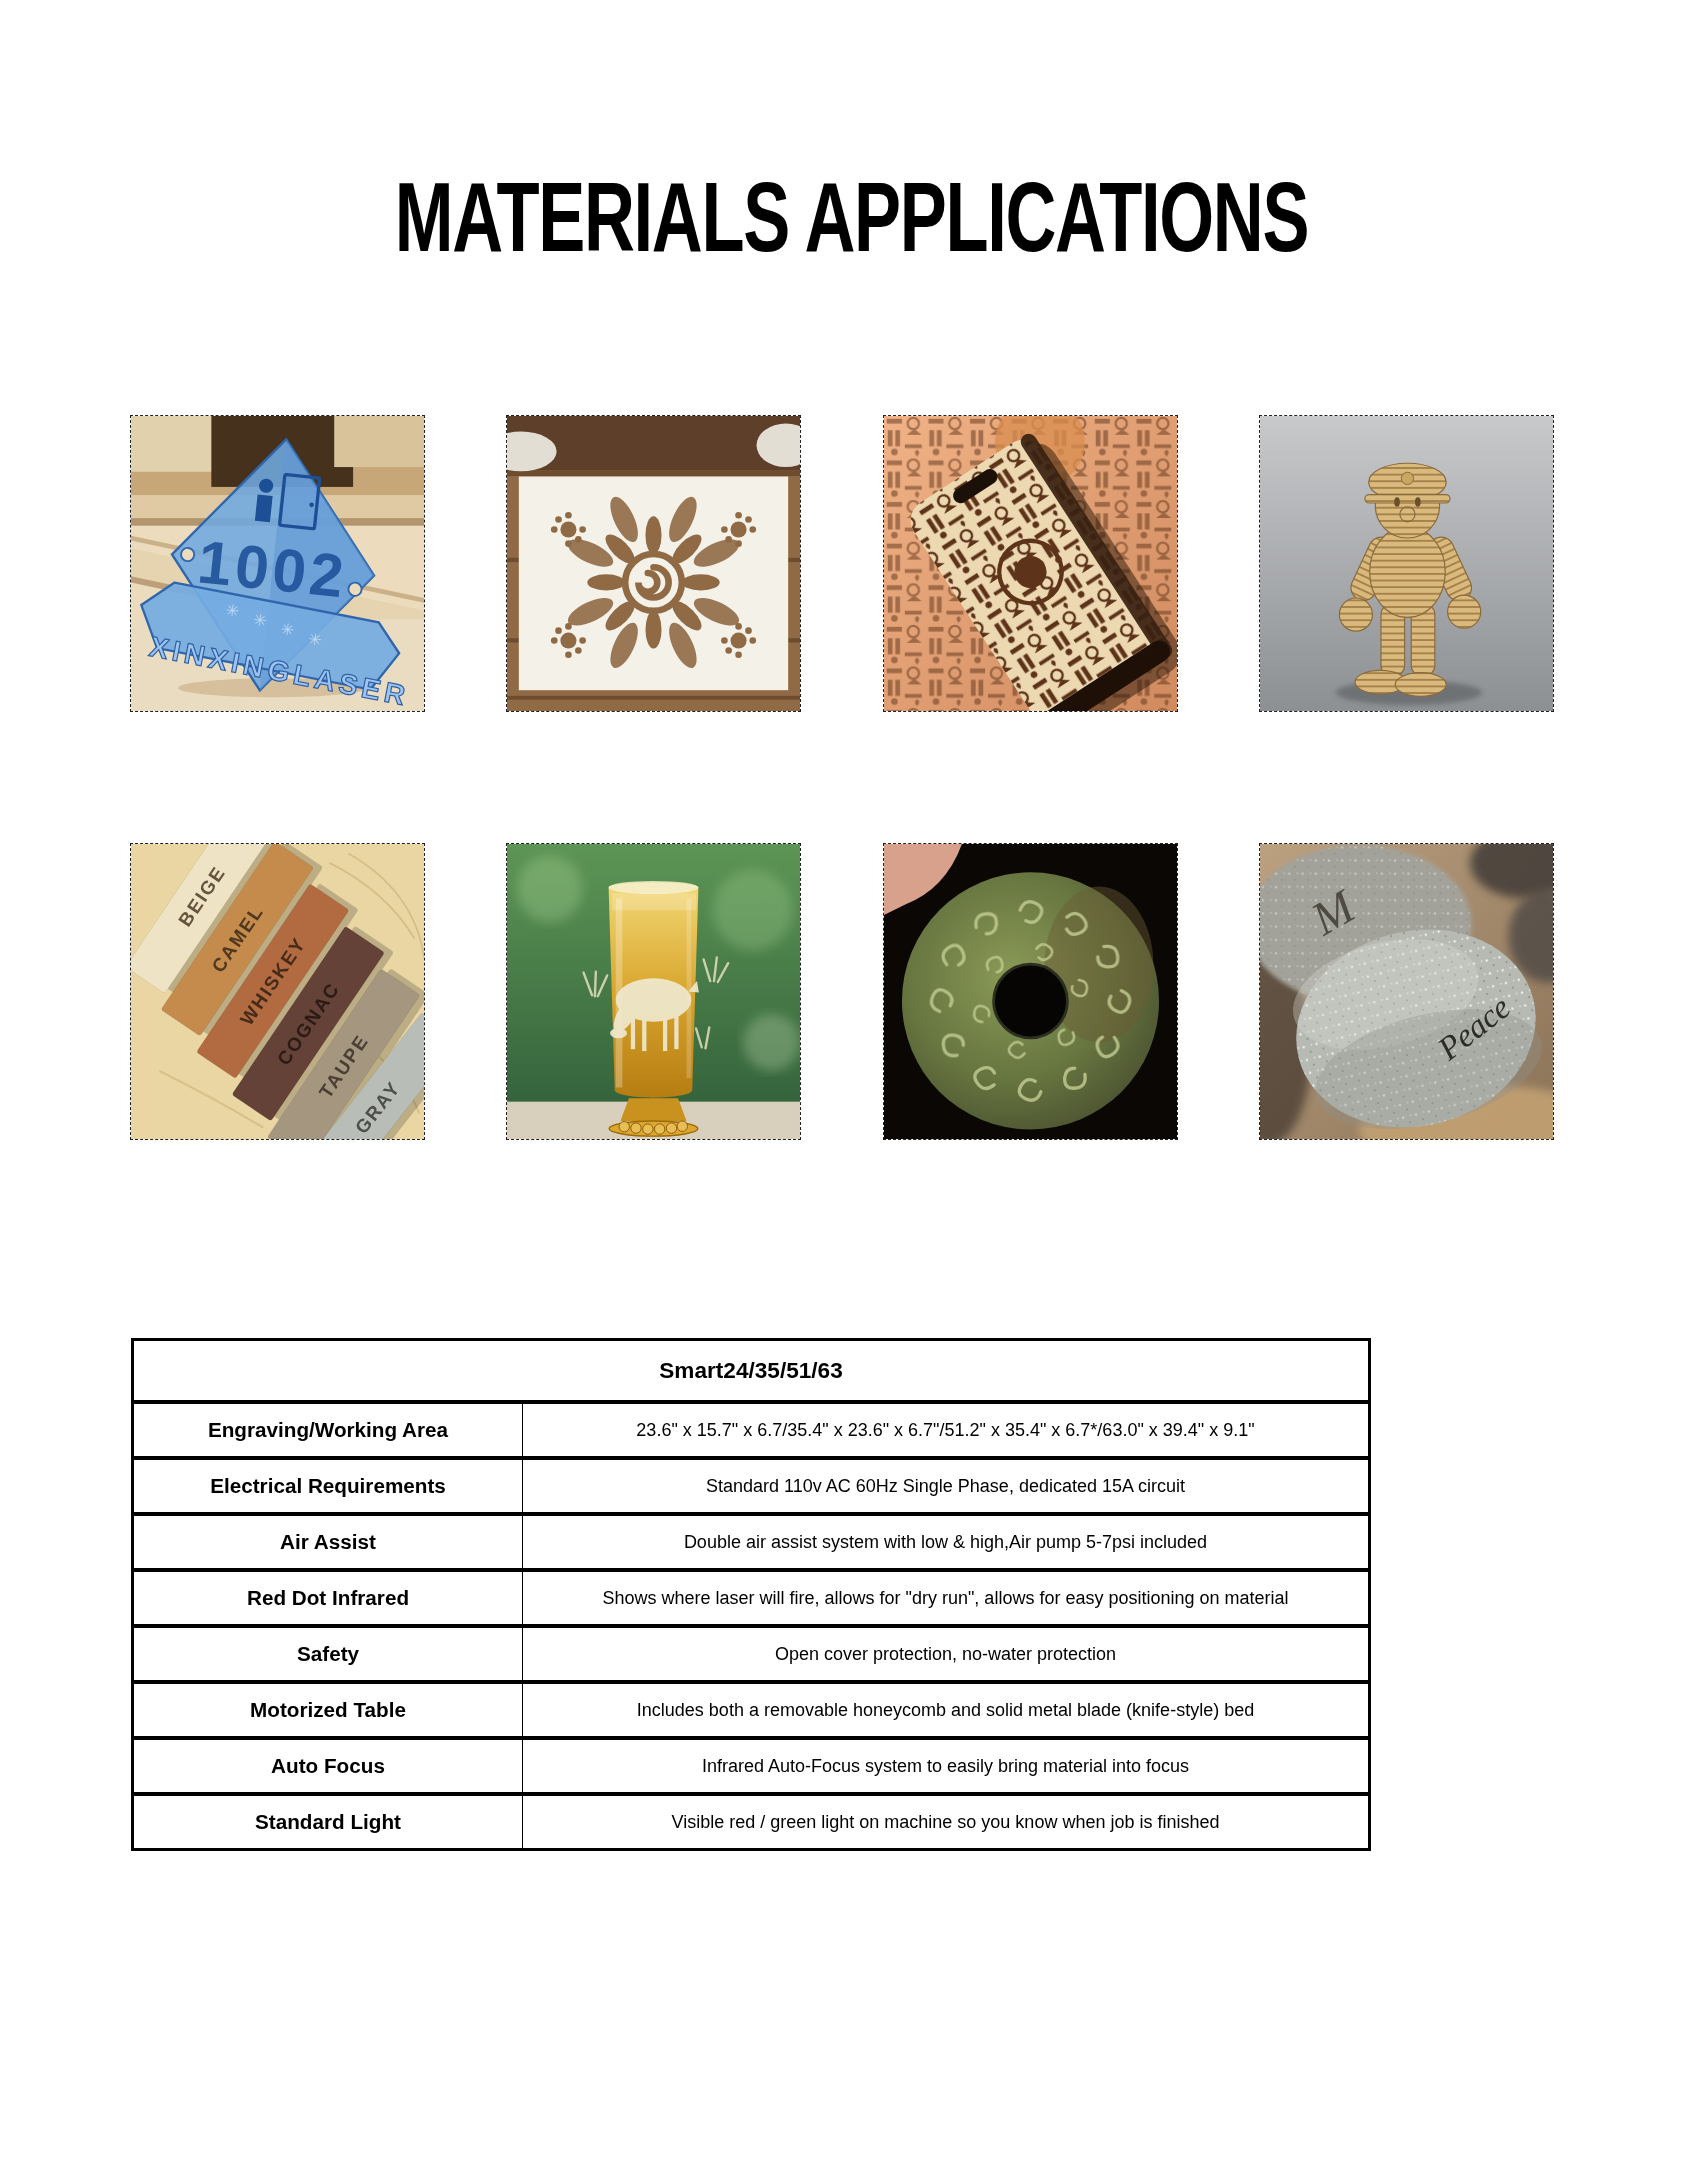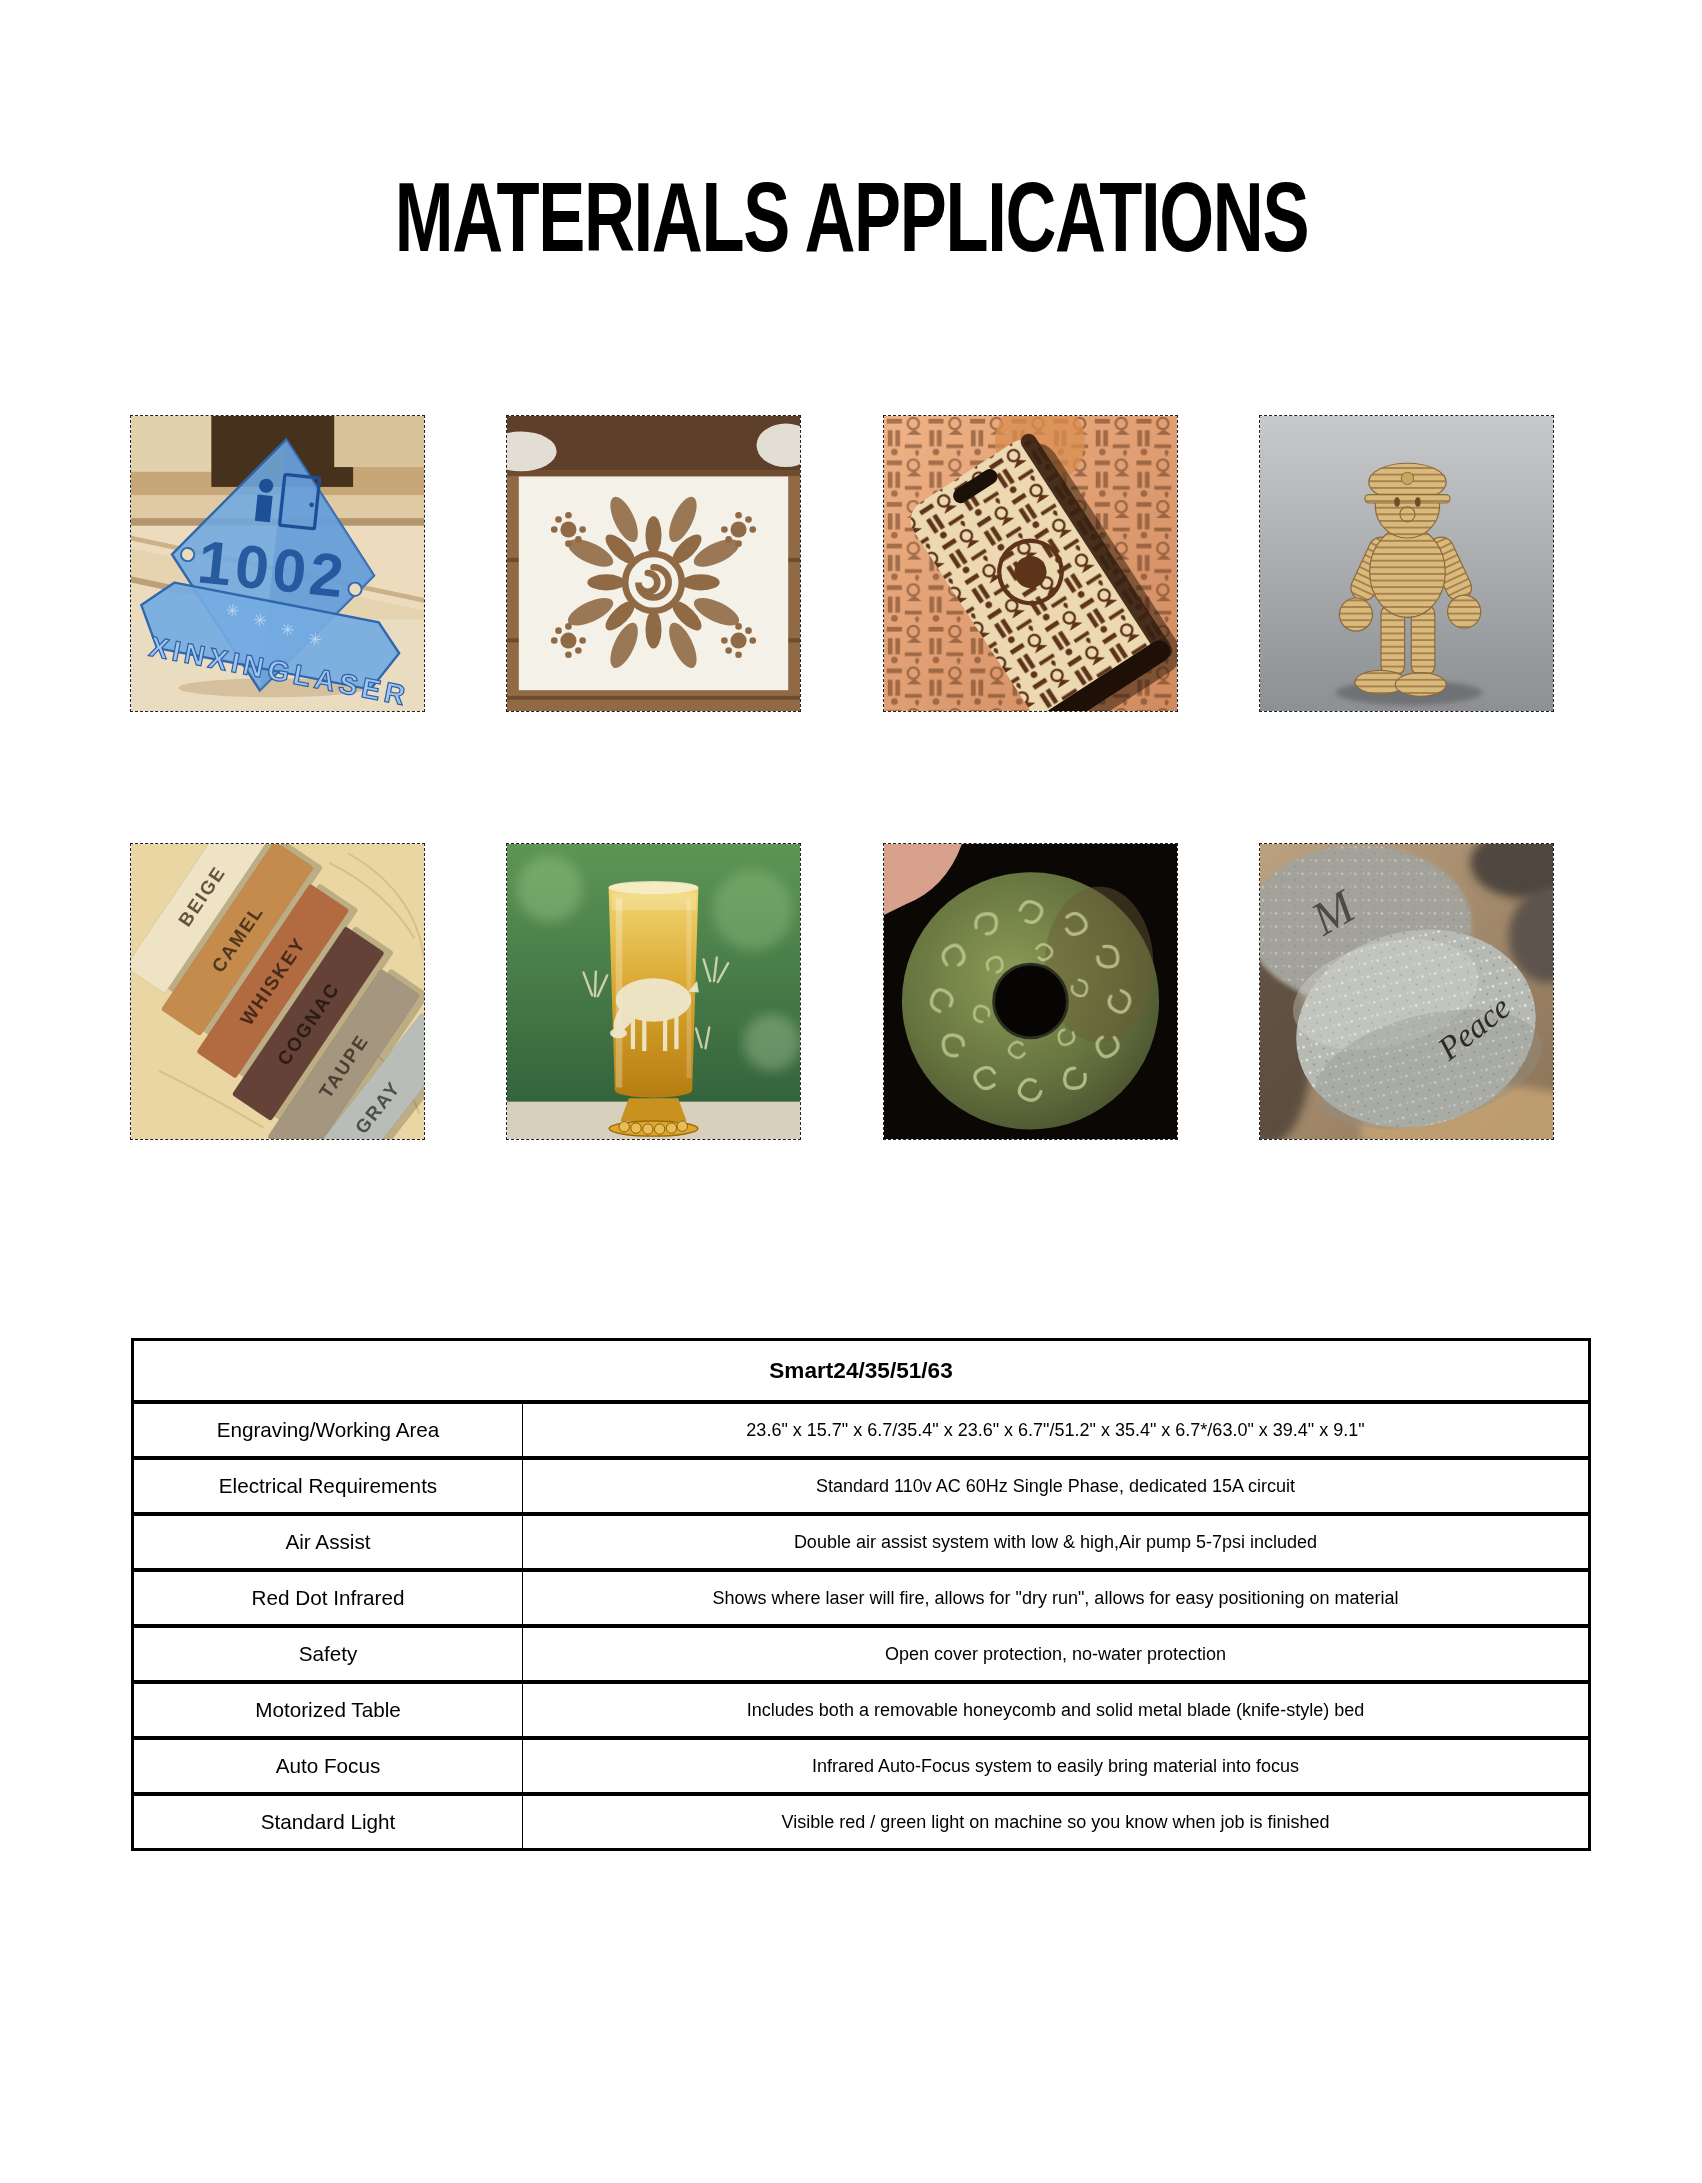--- a/index.html
+++ b/index.html
@@ -4,25 +4,25 @@
 <style>
   html,body{margin:0;padding:0;background:#ffffff;}
   body{width:1703px;height:2183px;position:relative;font-family:"Liberation Sans",sans-serif;color:#000;}
   .page-title{position:absolute;top:168px;left:0;width:100%;text-align:center;margin:0;
     font-size:98px;font-weight:700;line-height:1;letter-spacing:-1.9px;transform:scaleX(0.72);}
   .grid-row{position:absolute;left:130px;width:1424px;display:flex;justify-content:space-between;}
   .row1{top:415px;}
   .row2{top:843px;}
   .cell{width:295px;height:297px;box-sizing:border-box;border:1.4px dashed #1f1f1f;position:relative;overflow:hidden;background:#fff;}
   .cell svg{display:block;width:100%;height:100%;}
-  .spec{position:absolute;left:131px;top:1338px;width:1460px;box-sizing:border-box;border:3.3px solid #000;background:#fff;}
+  .spec{position:absolute;left:131px;top:1338px;width:1240px;box-sizing:border-box;border:3.3px solid #000;background:#fff;}
   .spec-header{height:59px;display:flex;align-items:center;justify-content:center;font-size:22.6px;font-weight:700;}
   .spec-row{display:flex;border-top:4.2px solid #000;height:52px;}
   .spec-label{flex:0 0 389px;border-right:1.9px solid #000;display:flex;align-items:center;justify-content:center;
-    font-weight:400;font-size:20.7px;text-align:left;box-sizing:border-box;}
+    font-weight:700;font-size:20.7px;text-align:left;box-sizing:border-box;}
   .spec-value{flex:1;display:flex;align-items:center;justify-content:center;font-size:18px;text-align:center;padding:0 19px;}
   svg text{font-family:"Liberation Sans",sans-serif;}
   svg .serif{font-family:"Liberation Serif",serif;}
 </style>
 </head>
 <body>
 
 <h1 class="page-title">MATERIALS APPLICATIONS</h1>
 
 <section class="grid-row row1">

